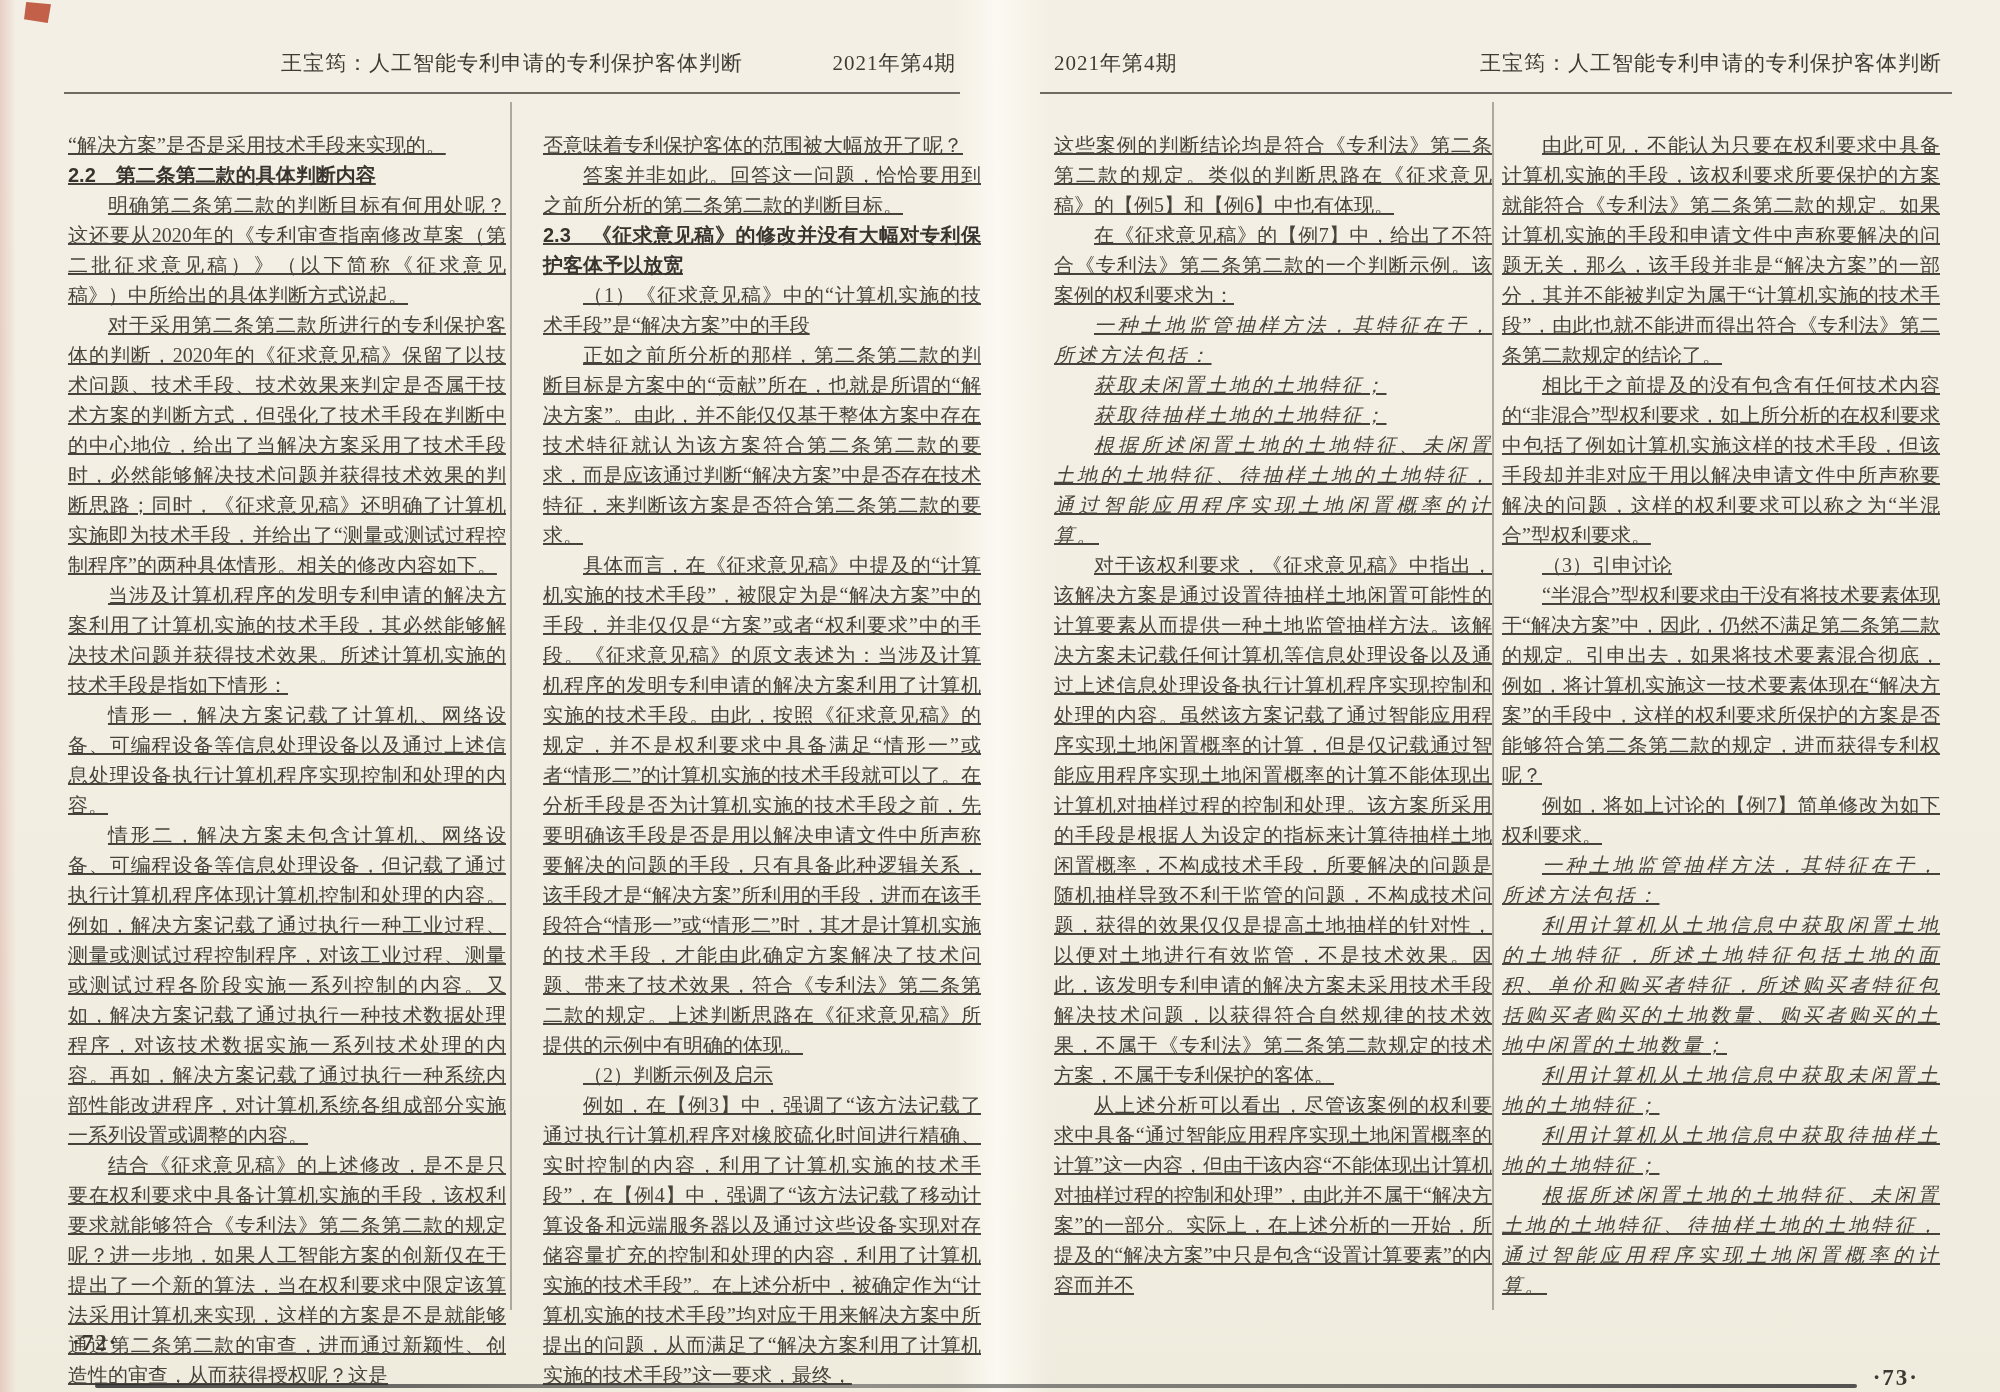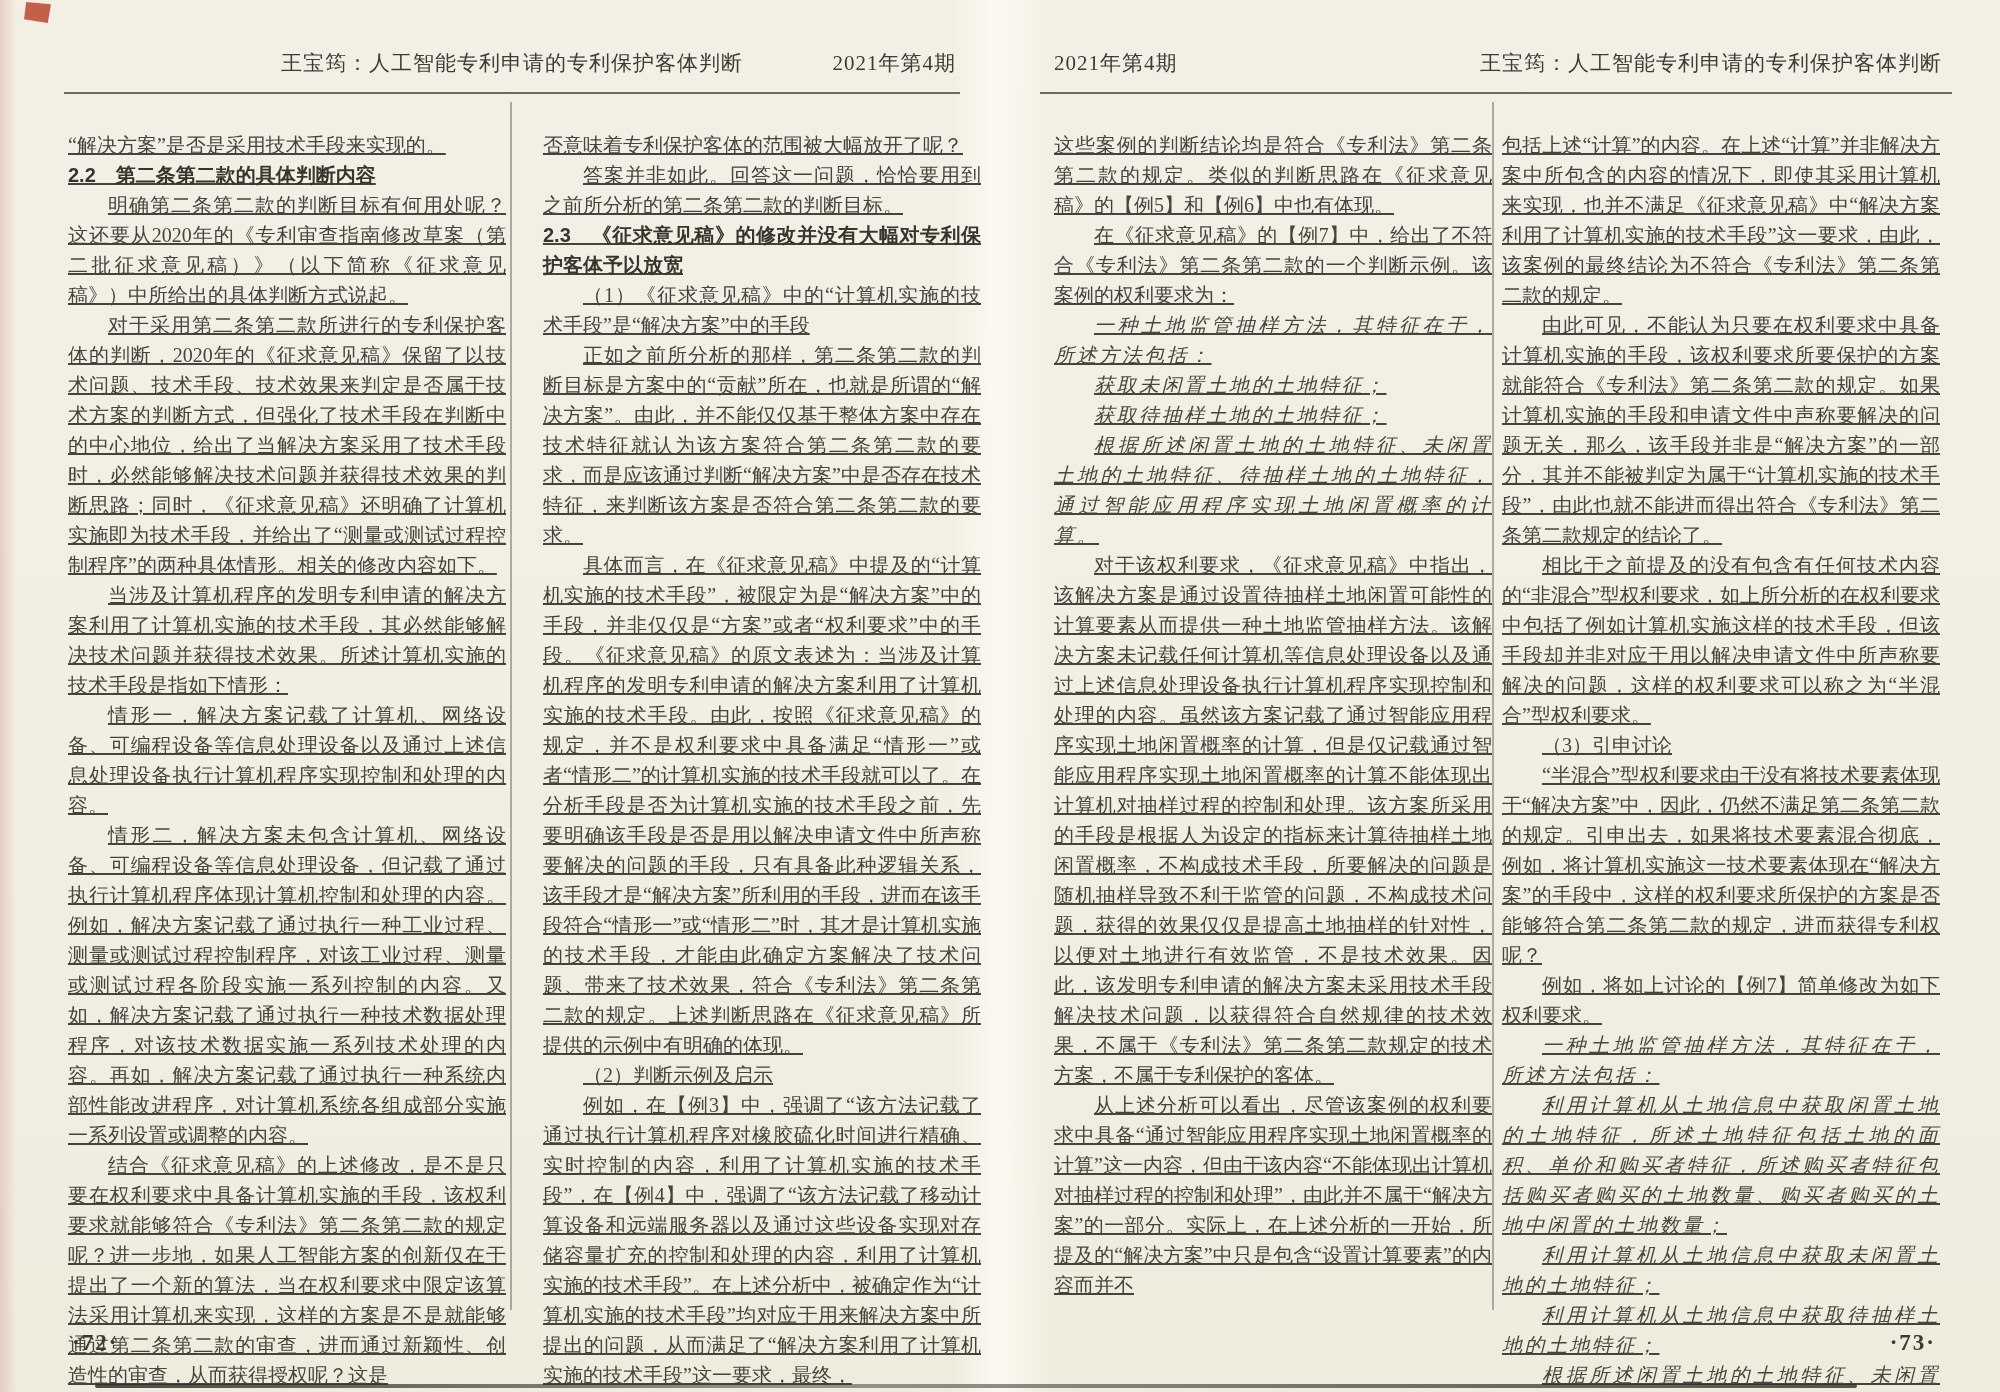--- a/index.html
+++ b/index.html
@@ -62,21 +62,21 @@
     font-weight:bold;color:#38352f;font-size:20px;
   }
   .col p.claim{
     font-style:italic;letter-spacing:2.5px;text-indent:2em;color:#4a463e;
   }
   .pageno{
     position:absolute;top:1300px;font-size:23px;font-weight:bold;
     letter-spacing:2px;color:#3c3933;
   }
   .pl .pageno{left:8px;text-align:right;}
-  .pr .pageno{right:16px;}
+  .pr .pageno{right:33px;margin-top:35px;}
 </style>
 </head>
 <body>
 
 <div class="canvas">
   <div class="edge-tint"></div>
   <div class="corner-mark"></div>
   <div class="gutter"></div>
 
   <section class="page pl">
@@ -121,21 +121,20 @@
       <p class="ind">在《征求意见稿》的【例7】中，给出了不符合《专利法》第二条第二款的一个判断示例。该案例的权利要求为：</p>
       <p class="claim">一种土地监管抽样方法，其特征在于，所述方法包括：</p>
       <p class="claim">获取未闲置土地的土地特征；</p>
       <p class="claim">获取待抽样土地的土地特征；</p>
       <p class="claim">根据所述闲置土地的土地特征、未闲置土地的土地特征、待抽样土地的土地特征，通过智能应用程序实现土地闲置概率的计算。</p>
       <p class="ind">对于该权利要求，《征求意见稿》中指出，该解决方案是通过设置待抽样土地闲置可能性的计算要素从而提供一种土地监管抽样方法。该解决方案未记载任何计算机等信息处理设备以及通过上述信息处理设备执行计算机程序实现控制和处理的内容。虽然该方案记载了通过智能应用程序实现土地闲置概率的计算，但是仅记载通过智能应用程序实现土地闲置概率的计算不能体现出计算机对抽样过程的控制和处理。该方案所采用的手段是根据人为设定的指标来计算待抽样土地闲置概率，不构成技术手段，所要解决的问题是随机抽样导致不利于监管的问题，不构成技术问题，获得的效果仅仅是提高土地抽样的针对性，以便对土地进行有效监管，不是技术效果。因此，该发明专利申请的解决方案未采用技术手段解决技术问题，以获得符合自然规律的技术效果，不属于《专利法》第二条第二款规定的技术方案，不属于专利保护的客体。</p>
       <p class="ind">从上述分析可以看出，尽管该案例的权利要求中具备“通过智能应用程序实现土地闲置概率的计算”这一内容，但由于该内容“不能体现出计算机对抽样过程的控制和处理”，由此并不属于“解决方案”的一部分。实际上，在上述分析的一开始，所提及的“解决方案”中只是包含“设置计算要素”的内容而并不</p>
     </div>
 
     <div class="col c2">
-      <p class="cont">包括上述“计算”的内容。在上述“计算”并非解决方案中所包含的内容的情况下，即使其采用计算机来实现，也并不满足《征求意见稿》中“解决方案利用了计算机实施的技术手段”这一要求，由此，该案例的最终结论为不符合《专利法》第二条第二款的规定。</p>
       <p class="ind">由此可见，不能认为只要在权利要求中具备计算机实施的手段，该权利要求所要保护的方案就能符合《专利法》第二条第二款的规定。如果计算机实施的手段和申请文件中声称要解决的问题无关，那么，该手段并非是“解决方案”的一部分，其并不能被判定为属于“计算机实施的技术手段”，由此也就不能进而得出符合《专利法》第二条第二款规定的结论了。</p>
       <p class="ind">相比于之前提及的没有包含有任何技术内容的“非混合”型权利要求，如上所分析的在权利要求中包括了例如计算机实施这样的技术手段，但该手段却并非对应于用以解决申请文件中所声称要解决的问题，这样的权利要求可以称之为“半混合”型权利要求。</p>
       <p class="ind">（3）引申讨论</p>
       <p class="ind">“半混合”型权利要求由于没有将技术要素体现于“解决方案”中，因此，仍然不满足第二条第二款的规定。引申出去，如果将技术要素混合彻底，例如，将计算机实施这一技术要素体现在“解决方案”的手段中，这样的权利要求所保护的方案是否能够符合第二条第二款的规定，进而获得专利权呢？</p>
       <p class="ind">例如，将如上讨论的【例7】简单修改为如下权利要求。</p>
       <p class="claim">一种土地监管抽样方法，其特征在于，所述方法包括：</p>
       <p class="claim">利用计算机从土地信息中获取闲置土地的土地特征，所述土地特征包括土地的面积、单价和购买者特征，所述购买者特征包括购买者购买的土地数量、购买者购买的土地中闲置的土地数量；</p>
       <p class="claim">利用计算机从土地信息中获取未闲置土地的土地特征；</p>
       <p class="claim">利用计算机从土地信息中获取待抽样土地的土地特征；</p>
       <p class="claim">根据所述闲置土地的土地特征、未闲置土地的土地特征、待抽样土地的土地特征，通过智能应用程序实现土地闲置概率的计算。</p>

